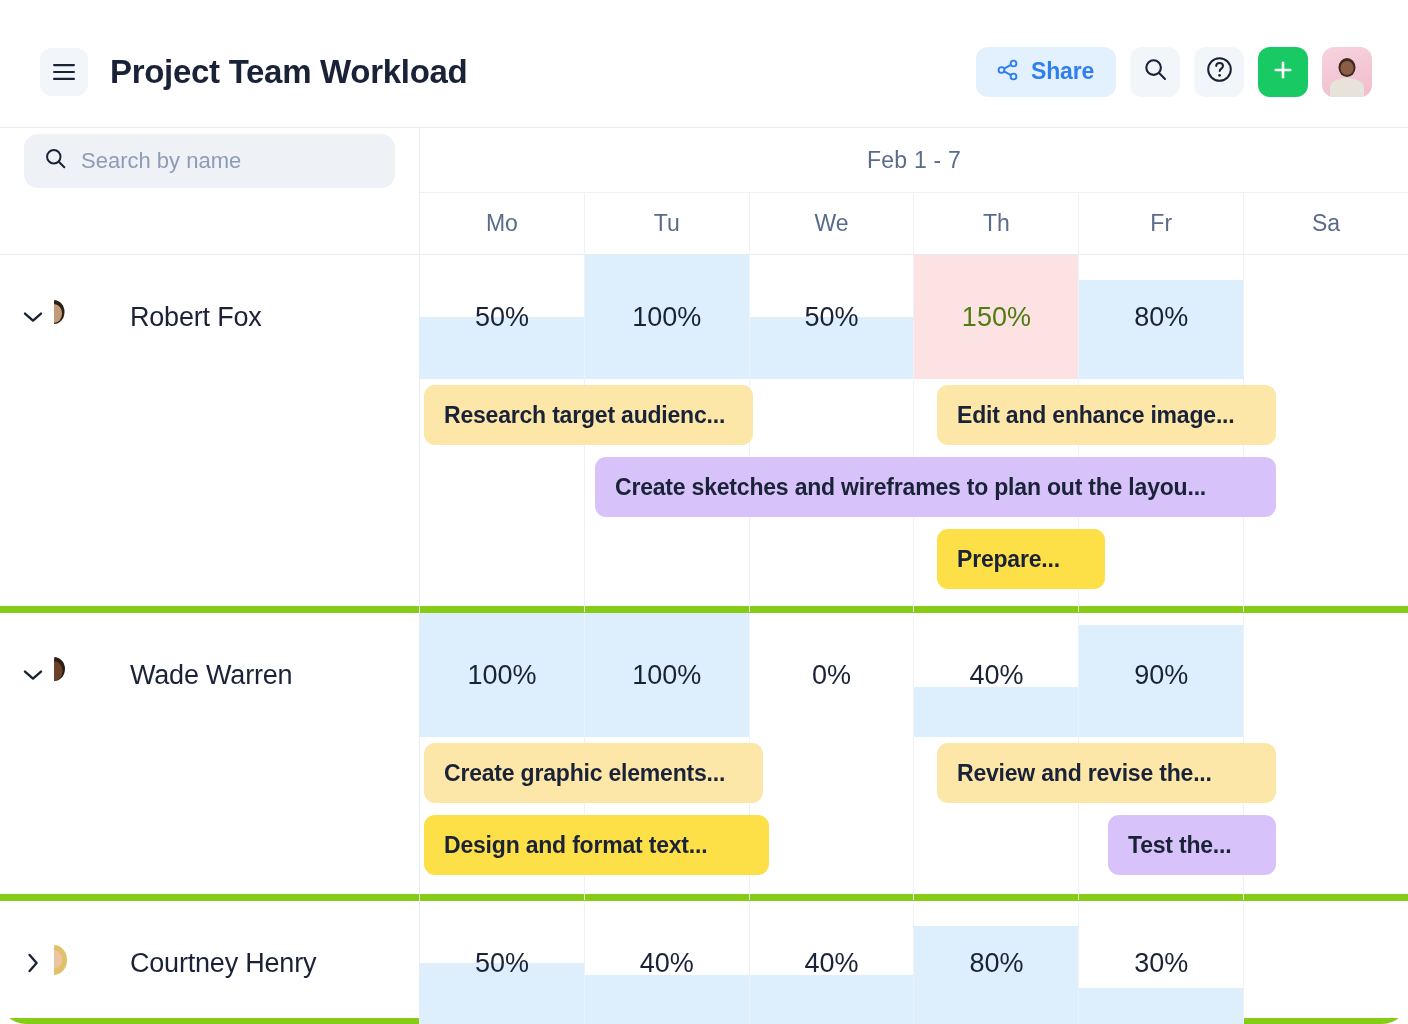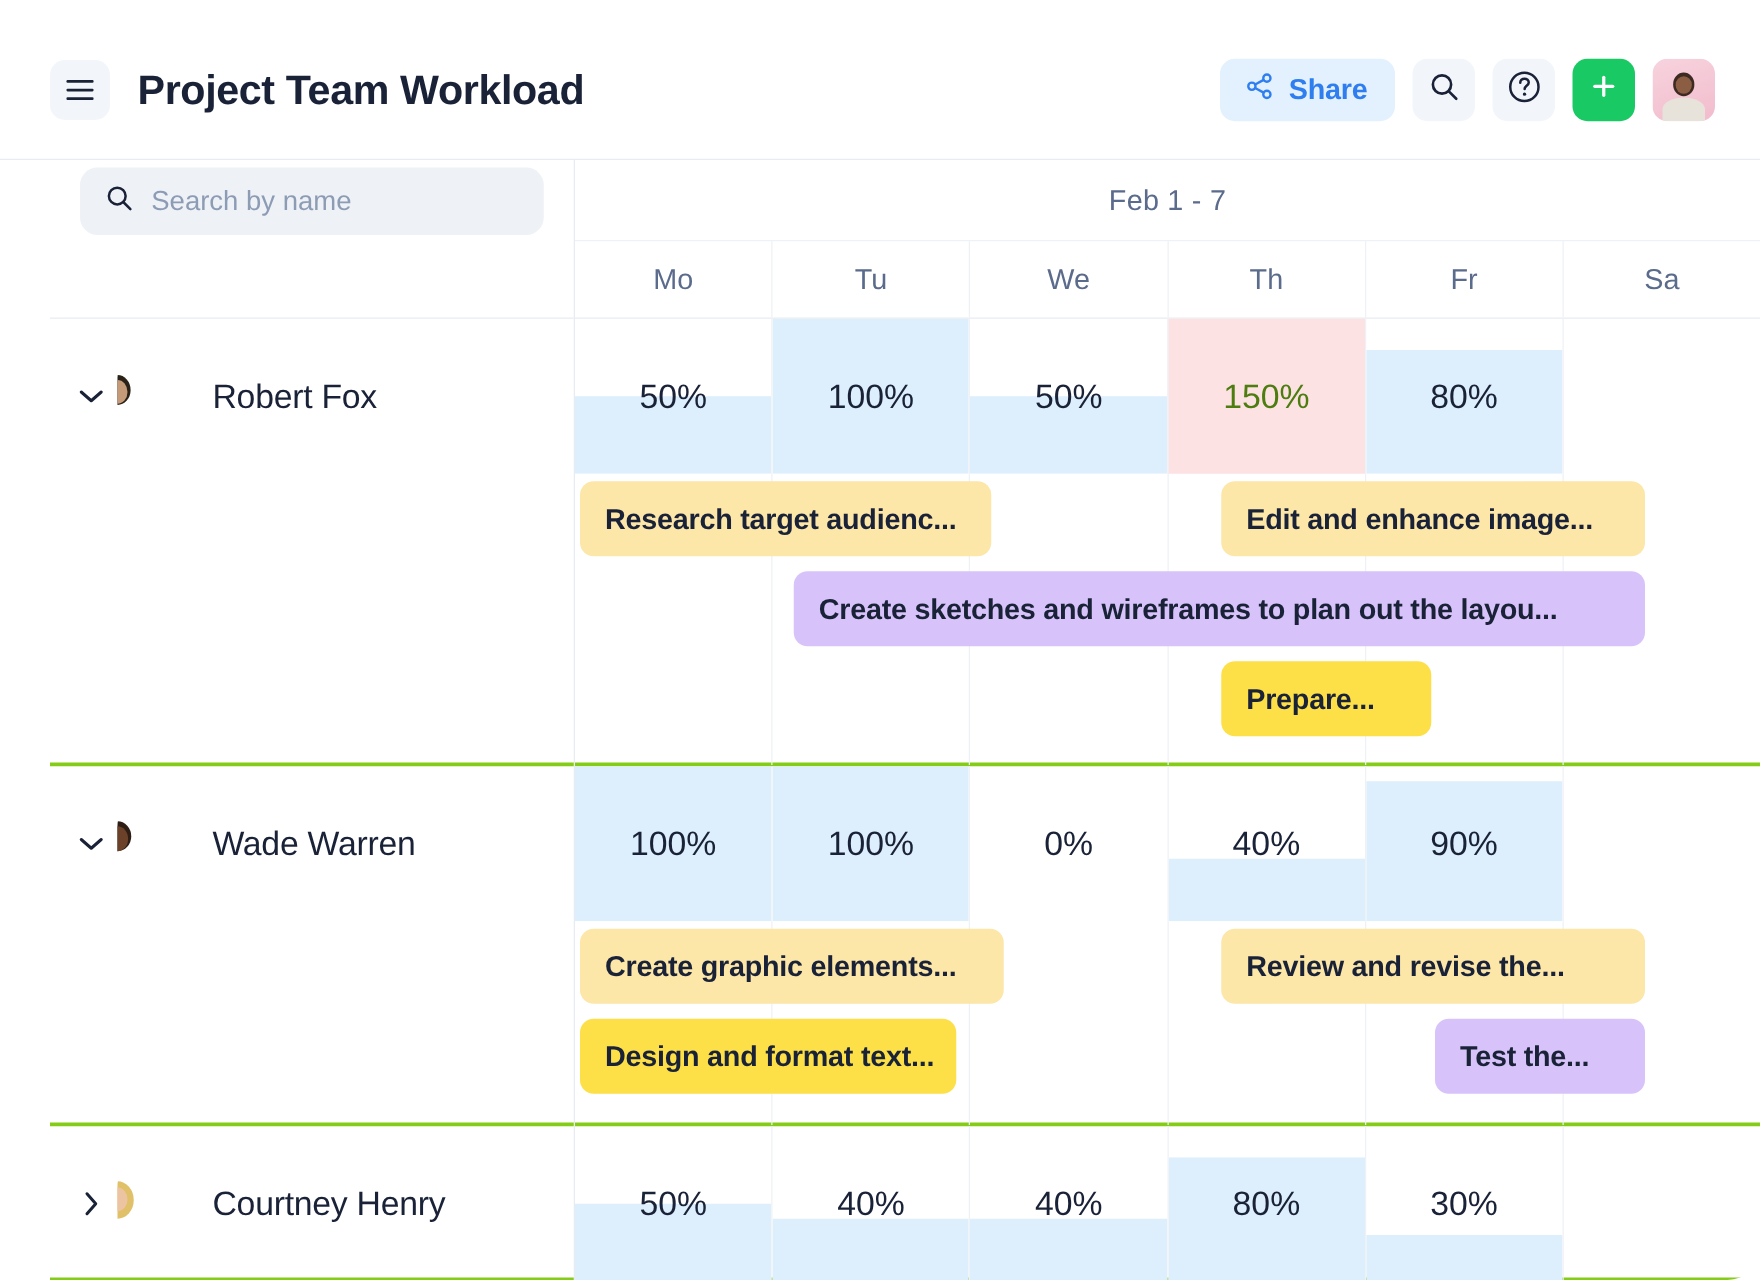--- a/index.html
+++ b/index.html
@@ -100,21 +100,20 @@
     cursor: pointer;
     flex: 0 0 50px;
   }
 
   
   .body {
     flex: 1 1 auto;
     display: flex;
     min-height: 0;
     position: relative;
-    margin-left: 40px;
   }
 
   .left-col {
     width: 420px;
     flex: 0 0 420px;
     border-right: 1px solid #e8ecf1;
     position: relative;
     background: #fff;
   }
 
@@ -184,21 +183,21 @@
     border-left: 1px solid #eef1f6;
   }
   .day-cell:first-child { border-left: none; }
 
   
   .rows-area {
     position: relative;
   }
 
   .person-row {
-    border-bottom: 3px solid #84cc16;
+    border-bottom: 7px solid #84cc16;
     position: relative;
   }
 
   
   .person-label {
     display: flex;
     align-items: center;
     padding-left: 18px;
     height: 124px;
     cursor: pointer;
@@ -563,21 +562,21 @@
                 <div></div>
                 <div></div>
                 <div></div>
                 <div></div>
             </div>
             <div class="task-lane">
               <div class="task-bar yellow" style="left:4px;width:339px">Create graphic elements...</div>
               <div class="task-bar yellow" style="left:517px;width:339px">Review and revise the...</div>
             </div>
             <div class="task-lane">
-              <div class="task-bar teal" style="left:4px;width:301px">Design and format text...</div>
+              <div class="task-bar teal" style="left:4px;width:345px">Design and format text...</div>
               <div class="task-bar purple" style="left:688px;width:168px">Test the...</div>
             </div>
           </div>
         </div>
 
         <div class="person-row" style="height:124px">
           <div class="pct-strip">
               <div class="pct-cell">
                 <div class="pct-fill" style="height: 50%;"></div>
                 <div class="pct-text">50%</div>

